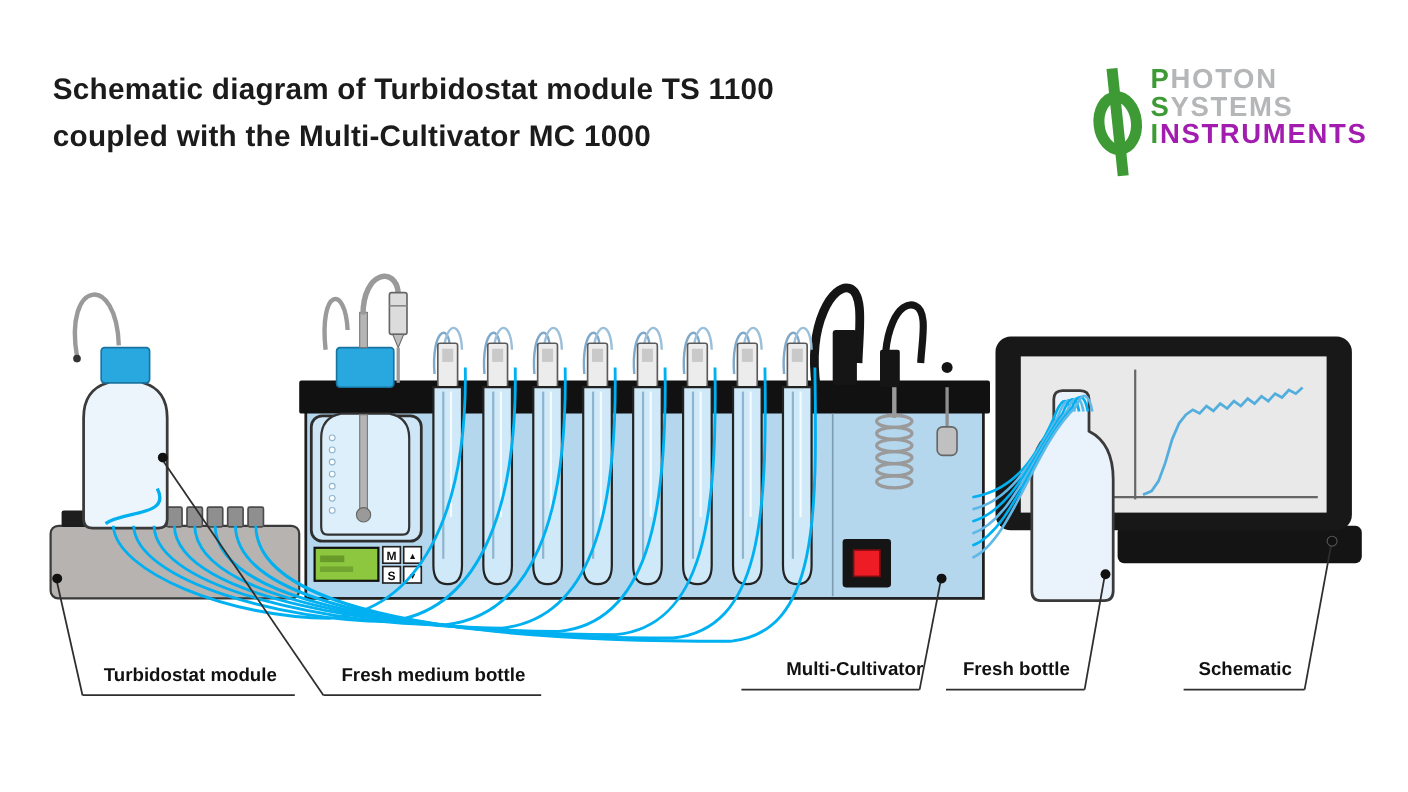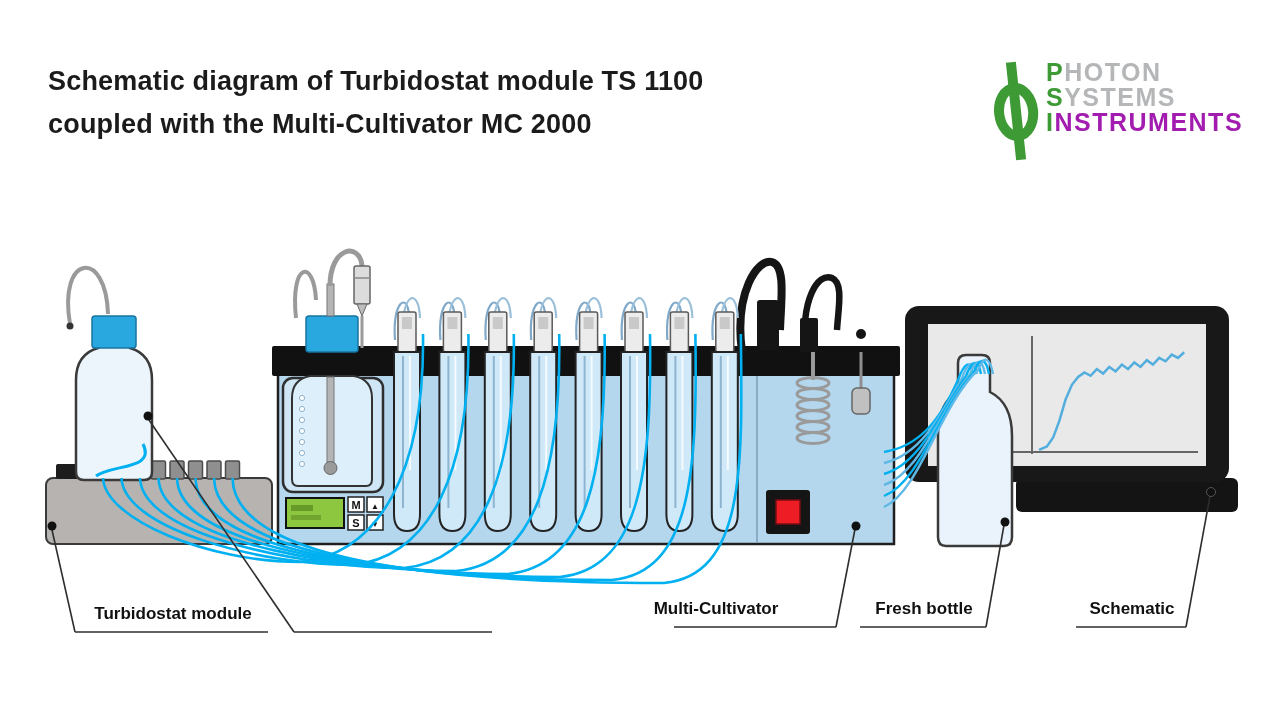--- a/index.html
+++ b/index.html
@@ -16,21 +16,21 @@
   .btn-txt{font-family:"Liberation Sans",sans-serif;font-size:11px;font-weight:bold;fill:#111;text-anchor:middle;}
   .btn-txt.small{font-size:8px;}
 </style>
 </head>
 <body>
 
 <div class="canvas">
 
   <div class="title">
     <div>Schematic diagram of Turbidostat module TS 1100</div>
-    <div>coupled with the Multi-Cultivator MC 2000</div>
+    <div>coupled with the Multi-Cultivator MC 1000</div>
   </div>
 
   <div class="logo">
     <svg class="logo-phi" width="56" height="112" viewBox="0 0 56 112">
       <g transform="rotate(-6 28 57)">
         <line x1="28" y1="8" x2="28" y2="106" stroke="#3d9a35" stroke-width="10"></line>
         <ellipse cx="28" cy="58" rx="17" ry="24" fill="none" stroke="#3d9a35" stroke-width="10"></ellipse>
       </g>
     </svg>
     <div class="logo-text">
@@ -230,17 +230,18 @@
     <g>
       <circle cx="52" cy="526" r="4.5" fill="#111"></circle>
       <circle cx="148" cy="416" r="4.5" fill="#111"></circle>
       <circle cx="856" cy="526" r="4.5" fill="#111"></circle>
       <circle cx="1005" cy="522" r="4.5" fill="#111"></circle>
       <circle cx="1211" cy="492" r="4.5" fill="#111" stroke="#555" stroke-width="1"></circle>
     </g>
   </svg>
 
   <div class="lbl" style="left:78px;top:604px;width:190px">Turbidostat module</div>
-  <div class="lbl" style="left:636px;top:599px;width:160px">Multi-Cultivator</div>
+  <div class="lbl" style="left:296px;top:604px;width:196px">Fresh medium bottle</div>
+  <div class="lbl" style="left:697px;top:599px;width:160px">Multi-Cultivator</div>
   <div class="lbl" style="left:862px;top:599px;width:124px">Fresh bottle</div>
   <div class="lbl" style="left:1078px;top:599px;width:108px">Schematic</div>
 
 </div>
 
 </body></html>

